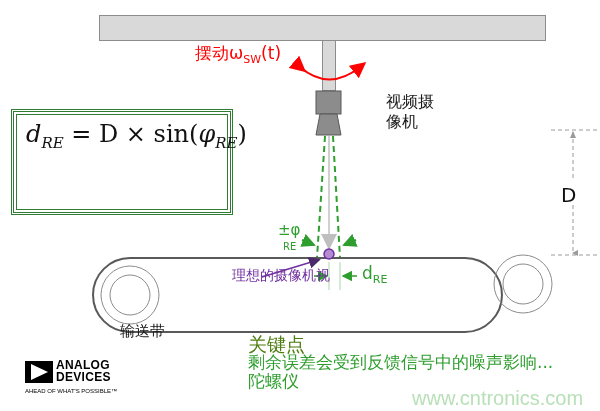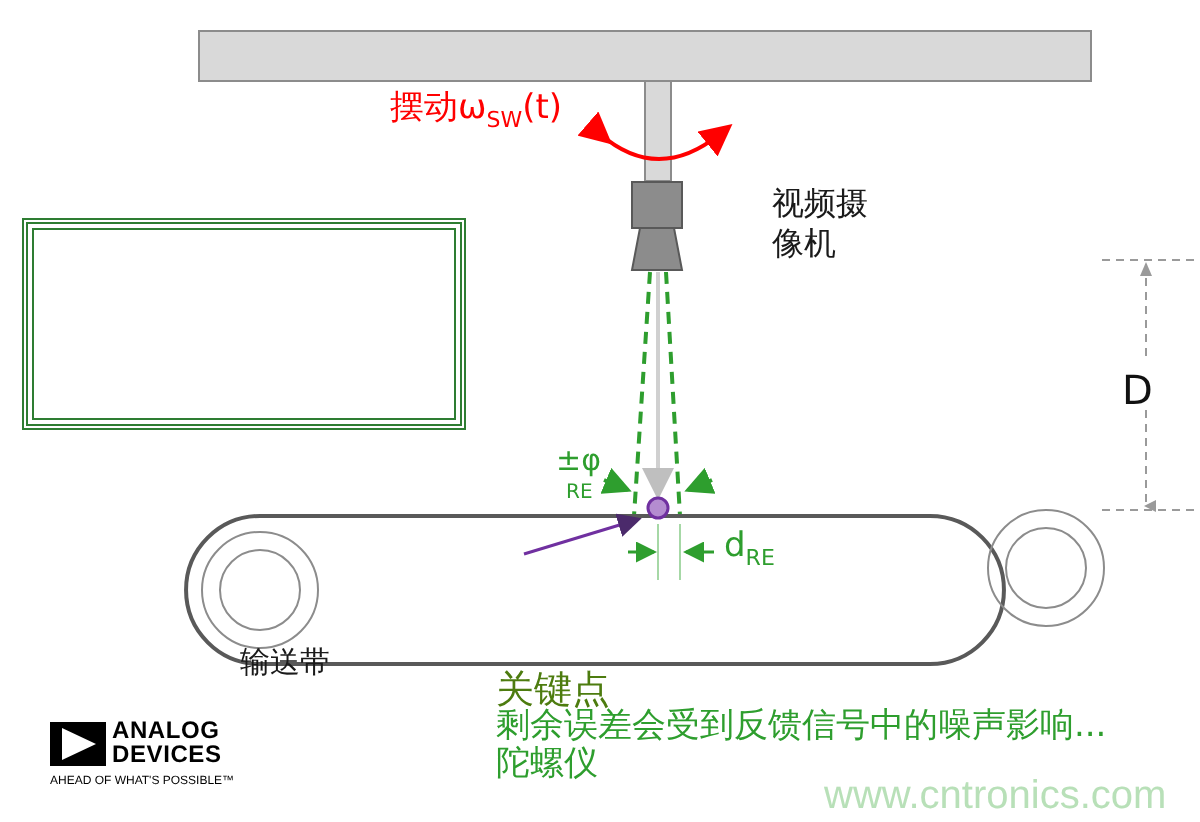--- a/index.html
+++ b/index.html
@@ -114,30 +114,32 @@
   <g>
     <rect x="25" y="361" width="28" height="22" fill="#000"></rect>
     <polygon points="31,364 31,380 48,372" fill="#fff"></polygon>
   </g>
 </svg>
 
 <div class="abs cam-label">视频摄像机</div>
 
 <div class="abs formula-box">
   <div class="formula-inner"></div>
+  <div class="formula" style="top:8px"><span>d</span><sub>RE</sub><span class="up"> = D × sin(</span><span>φ</span><sub>RE</sub><span class="up">)</span></div>
 </div>
 
 <div class="abs D-label">D</div>
 
 <div class="abs phi-label">±φ</div>
 <div class="abs phi-sub">RE</div>
 
 <div class="abs dre-label"><span>d</span><sub>RE</sub></div>
 
 <div class="abs center-label">
+  <div>理想的摄像机视</div>
 </div>
 
 <div class="abs belt-label">输送带</div>
 
 <div class="abs key-title">关键点</div>
 <div class="abs key-line" style="top:351px">剩余误差会受到反馈信号中的噪声影响...</div>
 <div class="abs key-line" style="top:370px">陀螺仪</div>
 
 <div class="abs watermark">www.cntronics.com</div>
 

